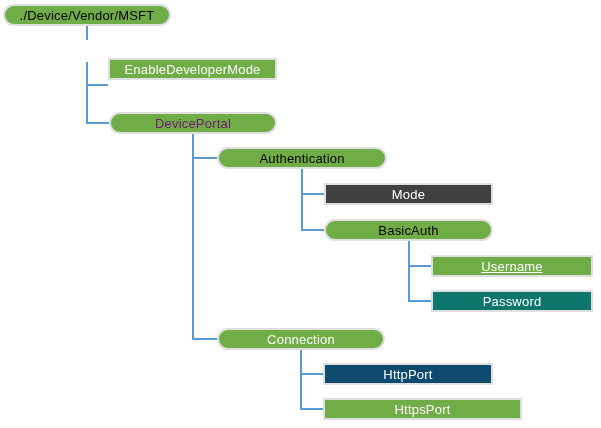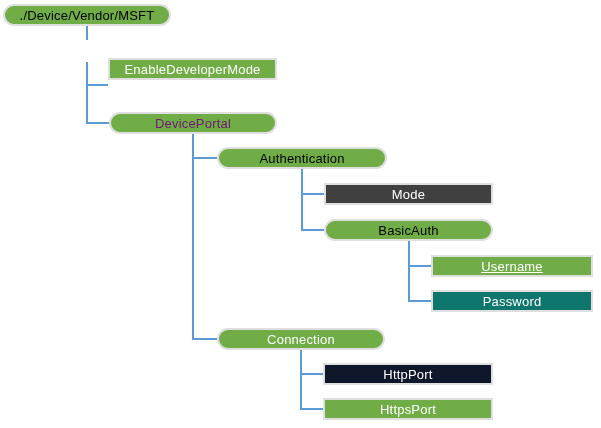--- a/index.html
+++ b/index.html
@@ -63,15 +63,15 @@
     <div class="line" style="left: 300px; top: 408px; width: 23px; height: 2px; background: rgb(91, 155, 213);"></div>
     <div class="node pill" style="left: 3px; top: 4px; width: 168px; height: 22px; background: rgb(113, 173, 71); border-color: rgb(223, 223, 223); color: #000000;">./Device/Vendor/MSFT</div>
     <div class="node rect" style="left: 108px; top: 58px; width: 169px; height: 22px; background: rgb(113, 173, 71); border-color: rgb(223, 223, 223); color: rgb(255, 255, 255);">EnableDeveloperMode</div>
     <div class="node pill" style="left: 109px; top: 112px; width: 168px; height: 22px; background: rgb(113, 173, 71); border-color: rgb(223, 223, 223); color: #701a75;">DevicePortal</div>
     <div class="node pill" style="left: 217px; top: 147px; width: 170px; height: 22px; background: rgb(113, 173, 71); border-color: rgb(223, 223, 223); color: #000000;">Authentication</div>
     <div class="node rect" style="left: 324px; top: 183px; width: 169px; height: 22px; background: #404040; border-color: rgb(223, 223, 223); color: rgb(255, 255, 255);">Mode</div>
     <div class="node pill" style="left: 324px; top: 219px; width: 169px; height: 22px; background: rgb(113, 173, 71); border-color: rgb(223, 223, 223); color: #000000;">BasicAuth</div>
     <div class="node rect" style="left: 431px; top: 255px; width: 162px; height: 22px; background: rgb(113, 173, 71); border-color: rgb(223, 223, 223); color: rgb(255, 255, 255); text-decoration: underline;">Username</div>
     <div class="node rect" style="left: 431px; top: 290px; width: 162px; height: 22px; background: #0f766e; border-color: rgb(223, 223, 223); color: rgb(255, 255, 255);">Password</div>
     <div class="node pill" style="left: 217px; top: 328px; width: 168px; height: 22px; background: rgb(113, 173, 71); border-color: rgb(223, 223, 223); color: rgb(255, 255, 255);">Connection</div>
-    <div class="node rect" style="left: 323px; top: 363px; width: 170px; height: 22px; background: #0f172a; border-color: rgb(223, 223, 223); color: rgb(255, 255, 255);">HttpPort</div>
-    <div class="node rect" style="left: 323px; top: 398px; width: 170px; height: 22px; background: rgb(113, 173, 71); border-color: rgb(223, 223, 223); color: rgb(255, 255, 255);">HttpsPort</div>
+    <div class="node rect" style="left: 323px; top: 363px; width: 170px; height: 22px; background: #0c4a6e; border-color: rgb(223, 223, 223); color: rgb(255, 255, 255);">HttpPort</div>
+    <div class="node rect" style="left: 323px; top: 398px; width: 199px; height: 22px; background: rgb(113, 173, 71); border-color: rgb(223, 223, 223); color: rgb(255, 255, 255);">HttpsPort</div>
   </div>
 
 </body></html>

